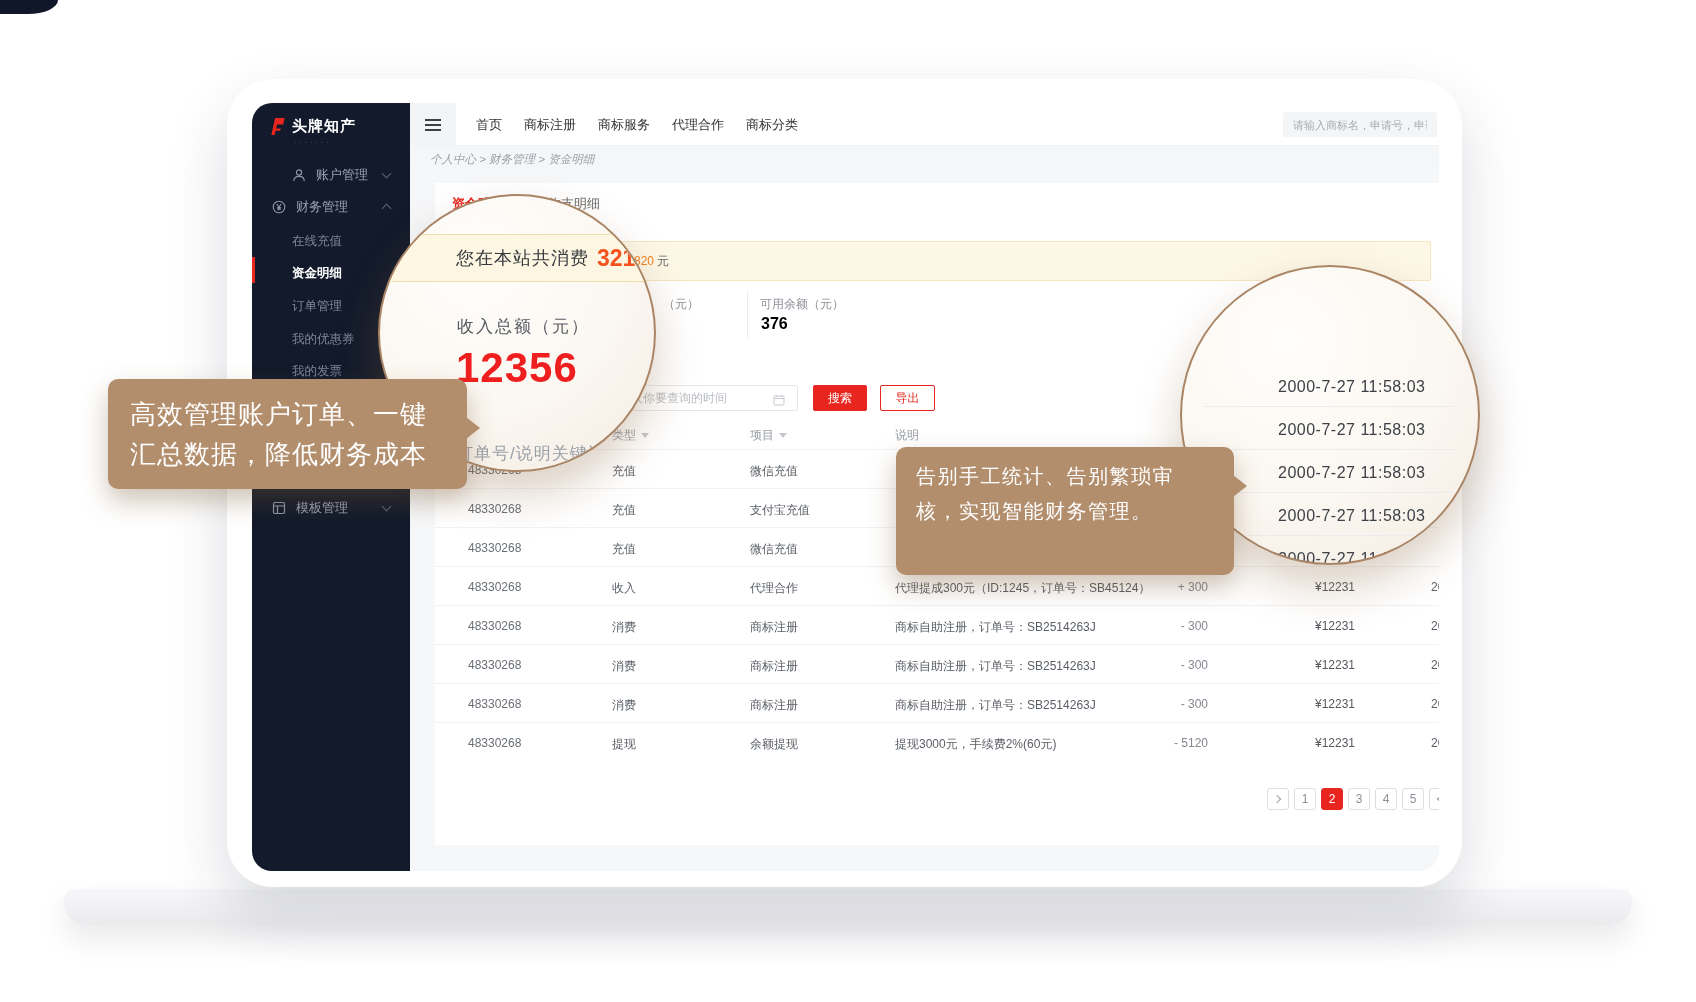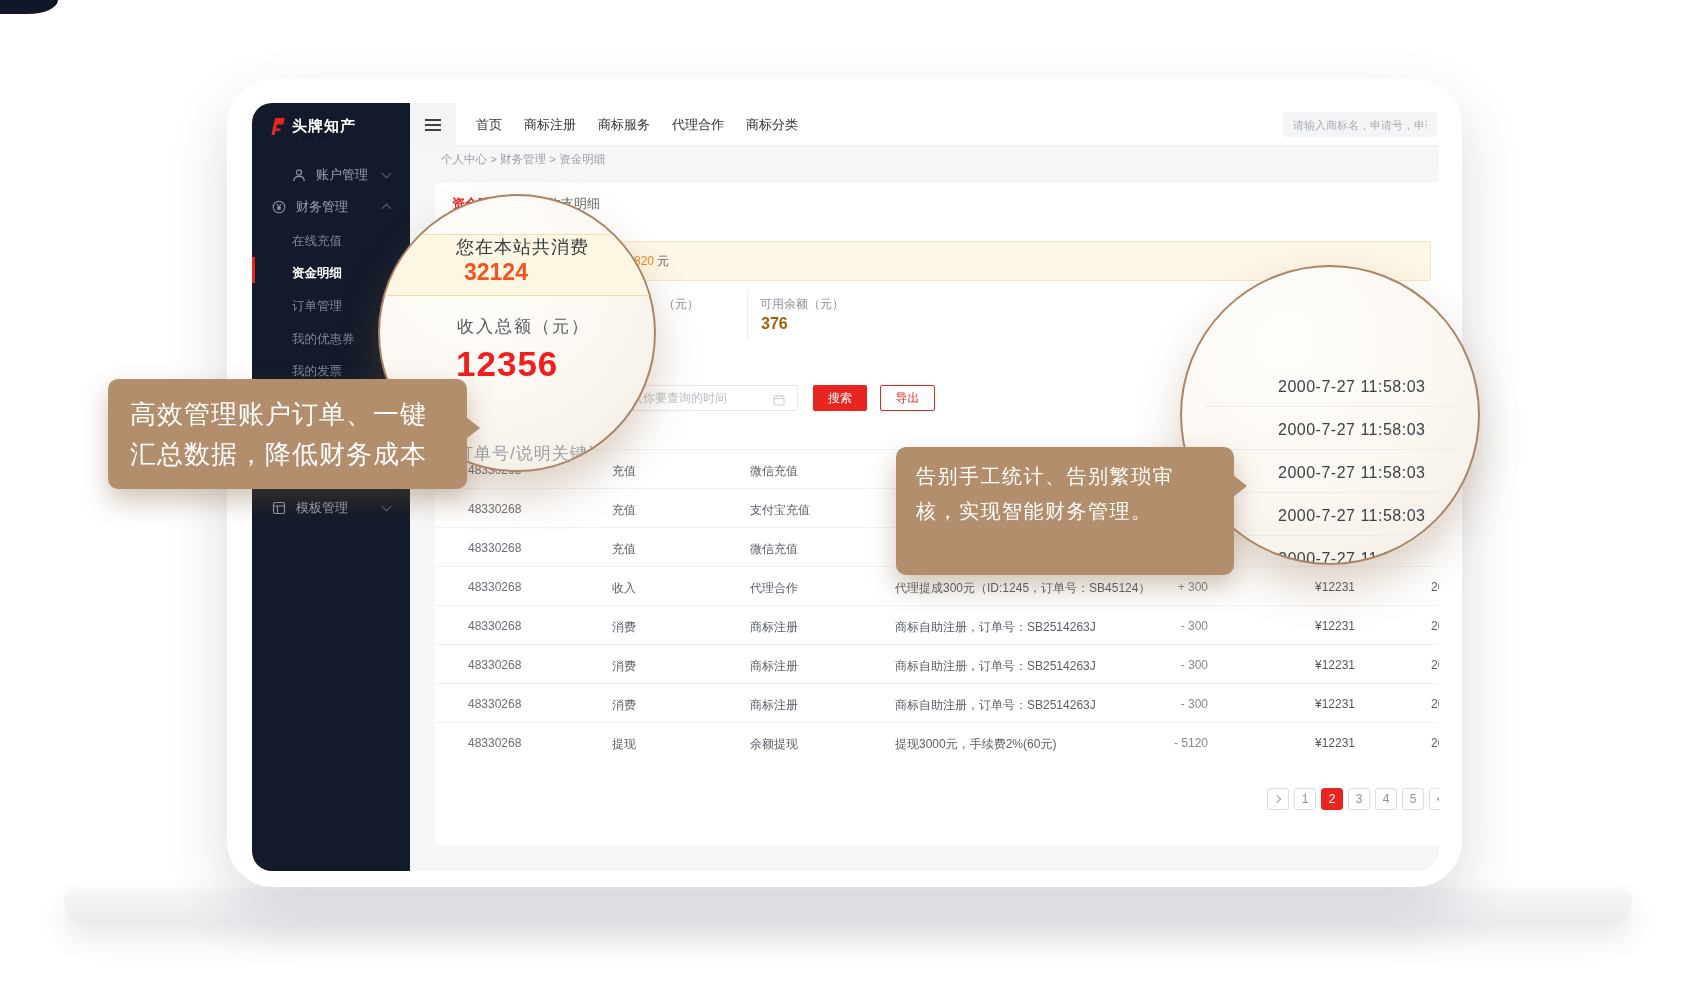--- a/index.html
+++ b/index.html
@@ -37,37 +37,37 @@
   .main { position:absolute; left:158px; top:0; right:0; bottom:0; background:#f6f7f9; }
   .topnav { position:absolute; left:0; top:0; right:0; height:43px; background:#fff; border-bottom:1px solid #eef0f2; }
   .burger { position:absolute; left:0; top:0; width:46px; height:43px; background:#f3f4f6; display:flex; flex-direction:column; justify-content:center; align-items:center; gap:3px; cursor:pointer; }
   .burger span { display:block; width:16px; height:2px; background:#3c4146; }
   .nav-tabs { position:absolute; left:66px; top:0; height:43px; display:flex; gap:22px; align-items:center; }
   .nav-tab { font-size:13px; color:#333; white-space:nowrap; cursor:pointer; }
   .top-search { position:absolute; right:2px; top:9px; width:154px; height:25px; background:#f4f5f7; border:none; border-radius:2px; font-size:11px; color:#666; padding:0 10px; font-family:inherit; }
   .top-search::placeholder { color:#a9adb3; }
 
   .crumb-bar { position:absolute; left:0; top:43px; right:0; height:27px; background:#f5f6f8; display:flex; align-items:center; }
-  .crumb { margin-left:31px; font-size:11.5px; color:#9a9fa6; color:#999ea6; }
+  .crumb { margin-left:20px; font-size:11.5px; color:#9a9fa6; color:#999ea6;font-style:italic; }
 
   
   .panel { position:absolute; left:25px; top:80px; width:1005px; height:662px; background:#fff; overflow:hidden; }
   .ptab { position:absolute; top:12px; font-size:13px; }
   .ptab.active { left:17px; color:#e8261f; font-weight:bold; }
   .ptab.idle { left:113px; color:#666; }
   .ptab-line { position:absolute; left:17px; top:33px; width:52px; height:2px; background:#e8261f; }
 
   .banner { position:absolute; left:8px; top:58px; width:988px; height:40px; background:#fdf7e6; border:1px solid #f5e6c0; border-radius:2px; }
   .banner-frag { position:absolute; left:190px; top:0; height:38px; display:flex; align-items:center; font-size:12px; color:#666; }
   .banner-frag .amt { color:#f08222; margin-right:3px; }
 
   .stat-frag-label { position:absolute; left:228px; top:113px; font-size:12px; color:#8b9097; }
   .stat-divider { position:absolute; left:312px; top:108px; width:1px; height:48px; background:#ececee; }
   .stat-label { position:absolute; left:325px; top:113px; font-size:12px; color:#8b9097; }
-  .stat-value { position:absolute; left:326px; top:132px; font-size:16px; font-weight:bold; color:#a16207; }
+  .stat-value { position:absolute; left:326px; top:132px; font-size:16px; font-weight:bold; color:#000000; }
 
   .date-input { position:absolute; left:171px; top:202px; width:192px; height:26px; border:1px solid #e6e7e9; border-radius:2px; background:#fff; font-size:12px; color:#666; padding:0 26px 0 12px; font-family:inherit; }
   .date-input::placeholder { color:#b9bdc3; }
   .cal-ic { position:absolute; left:338px; top:209px; }
   .btn-search { position:absolute; left:378px; top:202px; width:54px; height:26px; background:#e8261f; color:#fff; border:none; border-radius:2px; font-size:12px; cursor:pointer; font-family:Liberation Sans, sans-serif; }
   .btn-export { position:absolute; left:445px; top:202px; width:55px; height:26px; background:#fff; color:#e8261f; border:1px solid #e8261f; border-radius:2px; font-size:12px; cursor:pointer; font-family:inherit; }
 
   
   .thead { position:absolute; left:0; top:240px; width:100%; height:26px; font-size:12px; color:#979ca3; }
   .th { position:absolute; top:4px; white-space:nowrap; }
@@ -90,25 +90,25 @@
   .pg .chv { width:6px; height:6px; border-left:1.5px solid #9a9ea5; border-bottom:1.5px solid #9a9ea5; display:inline-block; }
   .pg .chv.left { transform:rotate(45deg); margin-left:2px; }
   .pg .chv.right { transform:rotate(-135deg); margin-right:2px; }
 
   
   .circle { position:absolute; border-radius:50%; border:2px solid #aa8565; overflow:hidden;
     background:radial-gradient(circle at 35% 25%, #fffefb 0%, #fbf7f1 55%, #f2ebe1 100%);
     box-shadow:0 22px 44px rgba(140,100,60,.30); }
   .circ-left { left:378px; top:194px; width:278px; height:278px; }
   .circ-right { left:1180px; top:265px; width:300px; height:300px; }
-  .zoom-band { position:absolute; left:-6px; right:-6px; top:38px; height:62px; background:#fdf6e2; border-top:1px solid #f0dfae; border-bottom:1px solid #f0dfae; display:flex; align-items:flex-start; padding-left:82px; white-space:nowrap;flex-direction:column; }
+  .zoom-band { position:absolute; left:-6px; right:-6px; top:38px; height:48px; background:#fdf6e2; border-top:1px solid #f0dfae; border-bottom:1px solid #f0dfae; display:flex; align-items:center; padding-left:82px; white-space:nowrap; }
   .zb-prefix { font-size:18px; color:#35383d; letter-spacing:1px; }
   .zb-amt { font-size:23px; color:#f5531d; font-weight:bold; margin:0 5px 0 8px; }
   .z-income-label { position:absolute; left:77px; top:119px; font-size:17px; color:#555a61; letter-spacing:2px; }
-  .z-income-value { position:absolute; left:76px; top:148px; font-size:35px; font-weight:bold; color:#f01f1f; letter-spacing:1px; }
+  .z-income-value { position:absolute; left:76px; top:148px; font-size:42px; font-weight:bold; color:#f01f1f; letter-spacing:1px; }
   .z-colheader { position:absolute; left:76px; top:246px; font-size:17px; color:#9aa0a8; white-space:nowrap; letter-spacing:1px; }
   .z-timeband { position:absolute; left:0; right:0; top:47px; height:43px; background:#f1f2f4; display:flex; align-items:center; justify-content:center; font-size:16px; color:#64686e; letter-spacing:2px; }
   .z-time { position:absolute; left:96px; font-size:16px; color:#3c4148; white-space:nowrap; letter-spacing:.5px; }
   .z-sep { position:absolute; left:22px; right:22px; height:1px; background:#ececee; }
 
   
   .tip { position:absolute; background:#b28e6d; color:#fff; border-radius:10px; box-shadow:0 12px 26px rgba(120,85,50,.35); }
   .tip::after { content:""; position:absolute; right:-13px; border-top:11px solid transparent; border-bottom:11px solid transparent; border-left:14px solid #b28e6d; }
   .tip-left { left:108px; top:379px; width:359px; height:110px; padding:15px 22px; font-size:26px; line-height:40px; letter-spacing:1px; }
   .tip-left::after { top:38px; }
@@ -229,20 +229,26 @@
           <input class="date-input" placeholder="输入你要查询的时间" style="">
           <span class="cal-ic">
             <svg width="12" height="12" viewBox="0 0 12 12" fill="none" stroke="#c8cbd0" stroke-width="1">
                 <rect x="1" y="2" width="10" height="9" rx="1"></rect>
                 <path d="M1 4.5 L11 4.5 M3.5 1 L3.5 3 M8.5 1 L8.5 3"></path>
               </svg>
           </span>
           <button class="btn-search">搜索</button>
           <button class="btn-export">导出</button>
 
+          <div class="thead">
+            <span class="th" style="left:33px;">订单号/说明关键词</span>
+            <span class="th" style="left:177px;"><span>类型</span><span class="caret"></span></span>
+            <span class="th" style="left:315px;"><span>项目</span><span class="caret"></span></span>
+            <span class="th" style="left:460px;">说明</span>
+          </div>
 
           <div class="rows">
             <div class="trow">
               <span class="td c-order">48330268</span>
               <span class="td c-type">充值</span>
               <span class="td c-project">微信充值</span>
               <span class="td c-desc"></span>
               <span class="td c-amount"></span>
               <span class="td c-balance"></span>
               <span class="td c-time"></span>

